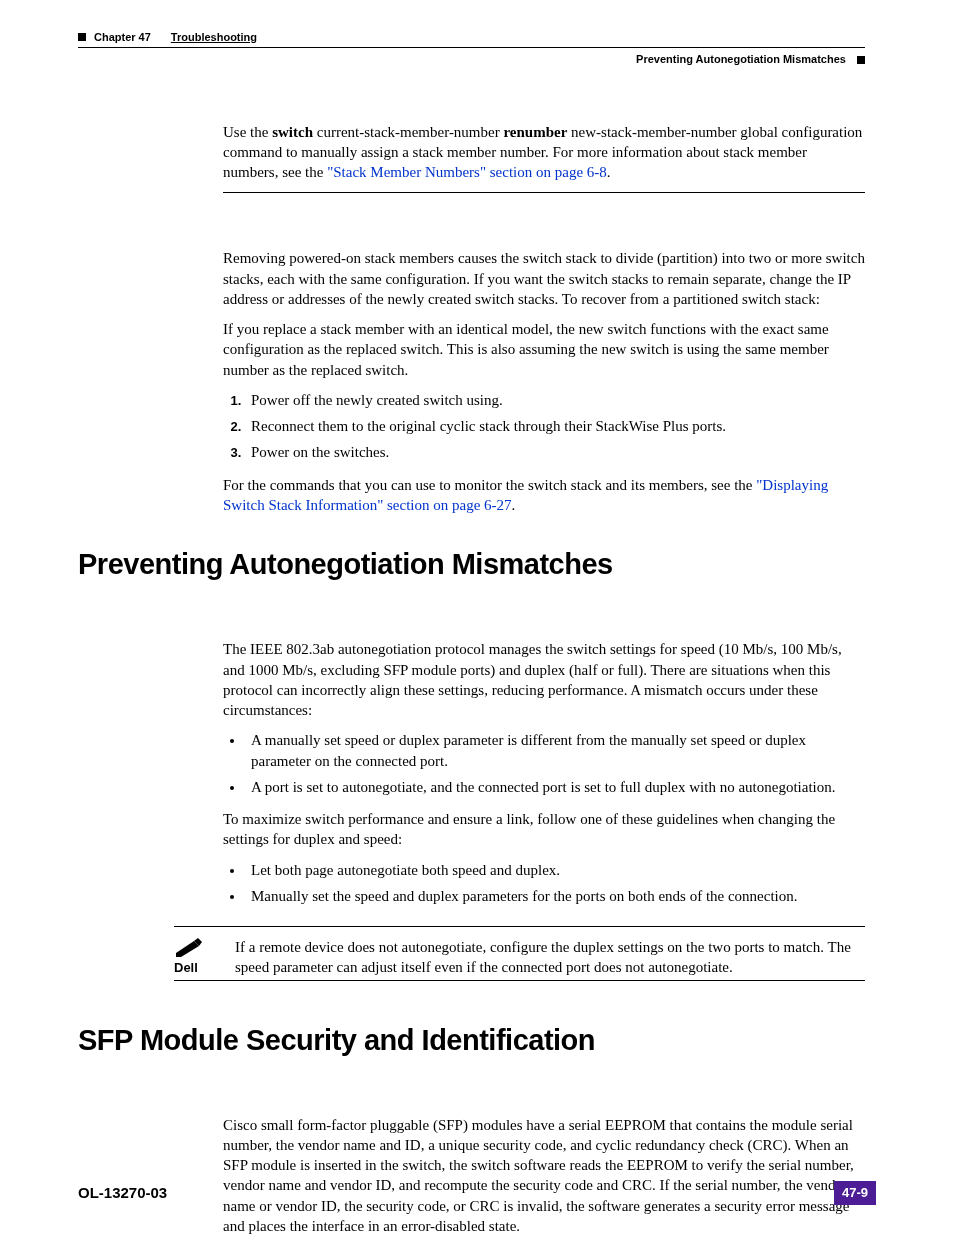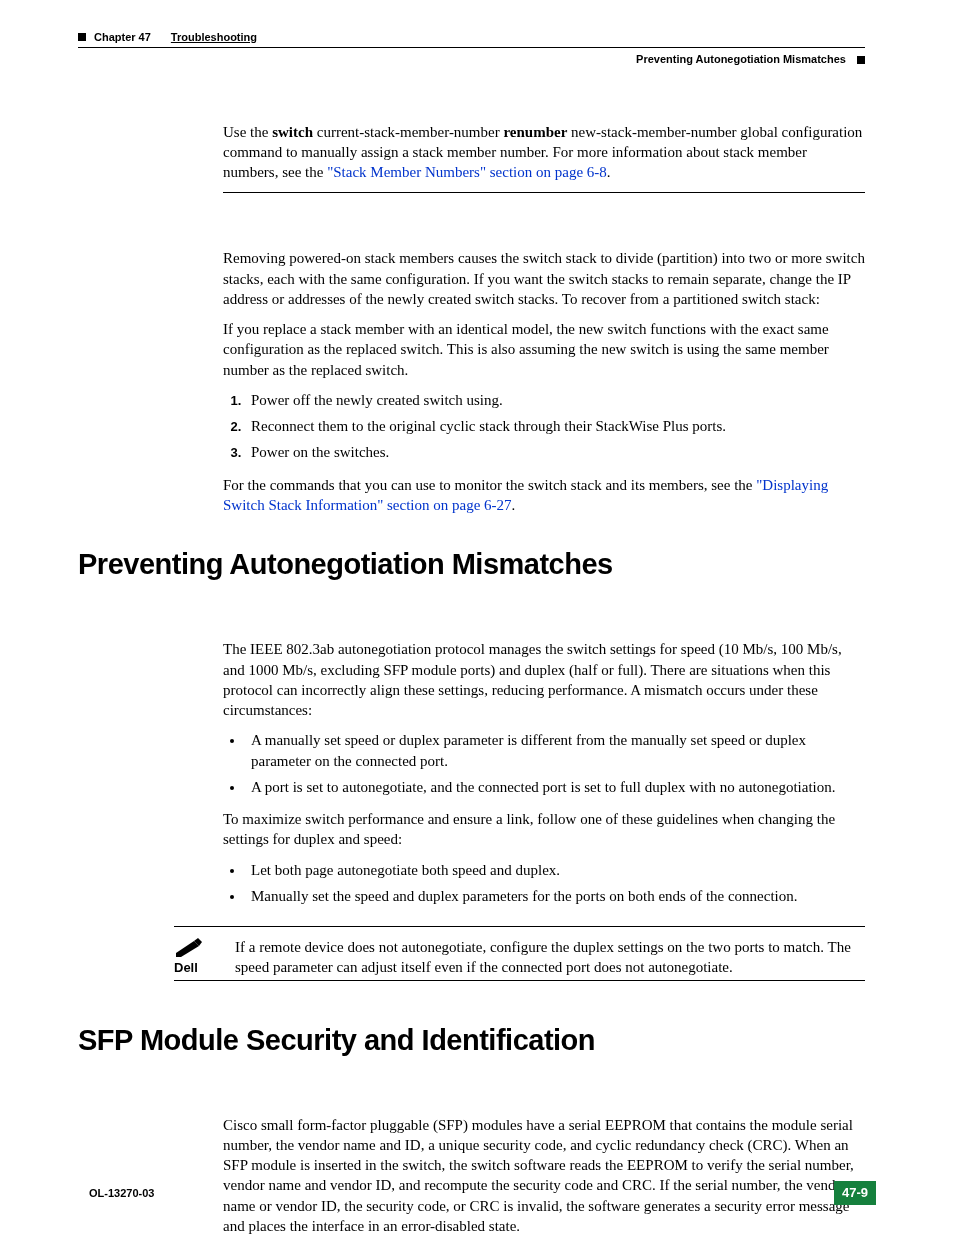--- a/index.html
+++ b/index.html
@@ -136,26 +136,25 @@
     font-weight: bold;
   }
   .footer-bottom {
     display: flex;
     justify-content: space-between;
     align-items: center;
     margin-top: 4px;
   }
   .footer-docid {
     font-family: Arial, Helvetica, sans-serif;
-    font-size: 11px;
-    font-weight: bold;
-    margin-left: 11px;
+    font-size: 15px;
+    font-weight: bold;
   }
   .page-num-box {
-    background: #15803d;
+    background: #4c1d95;
     color: #fff;
     font-family: Arial, Helvetica, sans-serif;
     font-weight: bold;
     font-size: 13px;
     padding: 3px 8px;
   }
   .footer-sq {
     width: 8px;
     height: 8px;
     background: #000;

